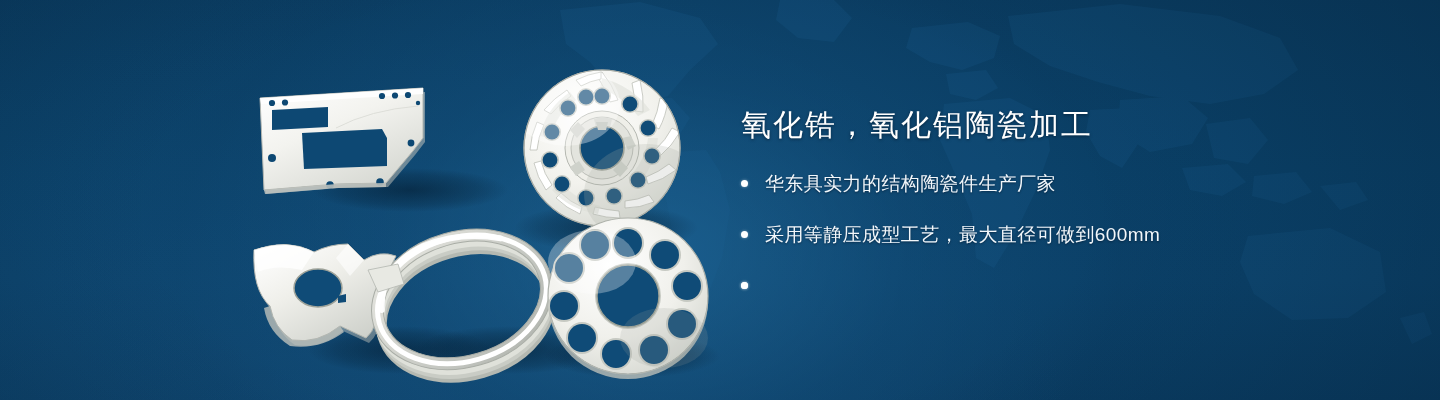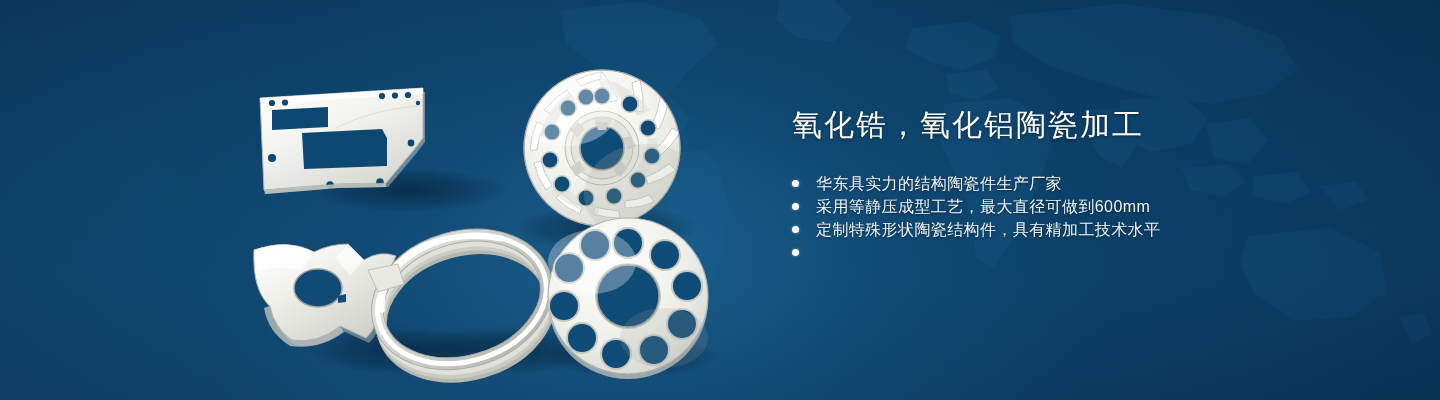--- a/index.html
+++ b/index.html
@@ -50,45 +50,46 @@
   #products{
     position:absolute;
     left:240px; top:38px;
     width:470px; height:350px;
   }
   #products svg{ width:100%; height:100%; display:block; overflow:visible; }
 
   
   #copy{
     position:absolute;
-    left:792px; top:108px;
+    left:741px; top:108px;
     width:620px;
   }
   #title{
     color:#ffffff;
     font-size:30px;
     letter-spacing:2px;
     line-height:1.15;
     font-weight:400;
     text-shadow:0 1px 3px rgba(0,14,30,0.55);
     white-space:nowrap;
   }
   #bullets{
     margin-top:29px;
     list-style:none;
   }
   #bullets li{
     position:relative;
     padding-left:24px;
     color:#f2f7fb;
-    font-size:16px;
+    font-size:19px;
     line-height:23px;
     letter-spacing:0.4px;
     white-space:nowrap;
     text-shadow:0 1px 2px rgba(0,14,30,0.5);
+    margin-top:28px;
   }
   .dot{
     position:absolute;
     left:0; top:8px;
     width:7px; height:7px;
     border-radius:50%;
     background:#ffffff;
     box-shadow:0 0 3px rgba(255,255,255,0.45);
   }
   .btext{ display:inline-block; }
@@ -369,21 +370,20 @@
       <li>
         <span class="dot"></span>
         <span class="btext">华东具实力的结构陶瓷件生产厂家</span>
       </li>
       <li>
         <span class="dot"></span>
         <span class="btext">采用等静压成型工艺，最大直径可做到600mm</span>
       </li>
       <li>
         <span class="dot"></span>
-        <span class="btext">定制特殊形状陶瓷结构件，具有精加工技术水平</span>
       </li>
       <li>
         <span class="dot"></span>
       </li>
     </ul>
   </div>
 
 </div>
 
 </body></html>

